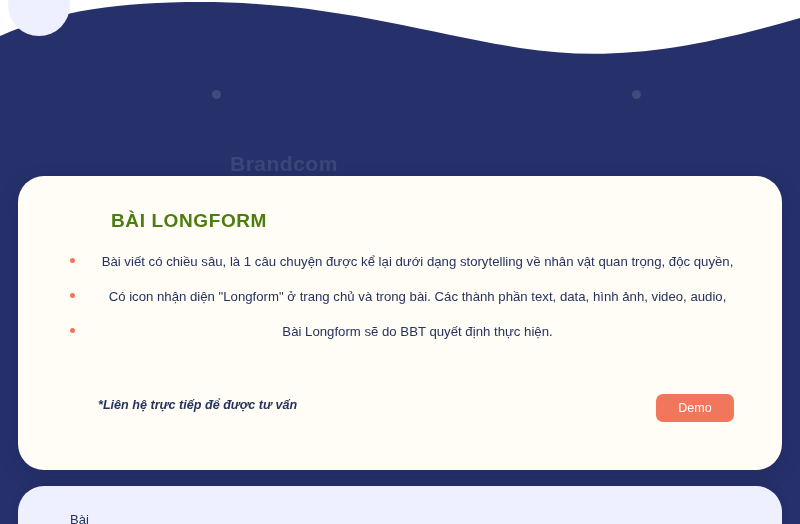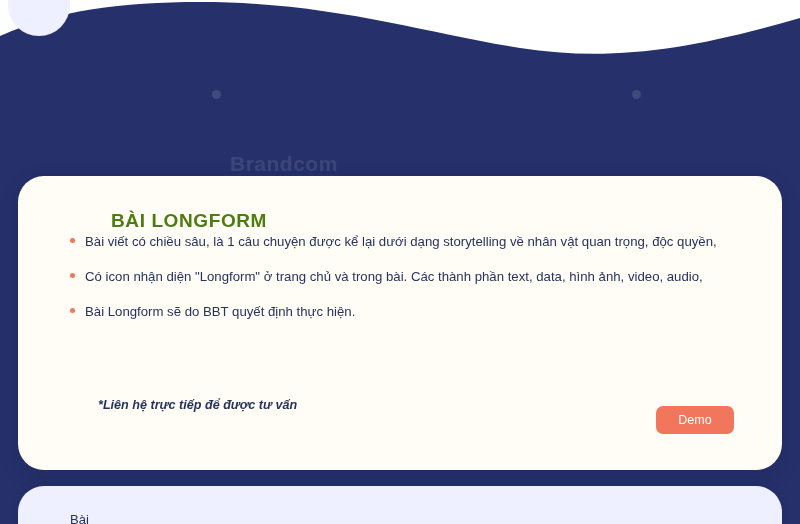--- a/index.html
+++ b/index.html
@@ -76,22 +76,23 @@
     color: #4d7c0f;
     font-size: 19px;
     font-weight: 700;
     letter-spacing: 0.6px;
     margin-left: 48px;
   }
 
   .bullets {
     position: absolute;
     left: 52px;
-    top: 56px;
+    top: 76px;
     width: 680px;
+    text-align: center;
   }
   .bullet {
     position: relative;
     padding-left: 15px;
     margin-bottom: 16px;
     color: #26335f;
     font-size: 13.2px;
     line-height: 1.45;
   }
   .bullet .dot {
@@ -111,21 +112,21 @@
     top: 222px;
     color: #26335f;
     font-size: 12.6px;
     font-style: italic;
     font-weight: 600;
   }
 
   .demo-btn {
     position: absolute;
     left: 638px;
-    top: 230px;
+    top: 218px;
     width: 78px;
     height: 28px;
     background: #f2765b;
     color: #ffffff;
     border: none;
     border-radius: 7px;
     font-size: 12.5px;
     font-family: "Liberation Sans", sans-serif;
     cursor: pointer;
     display: flex;

